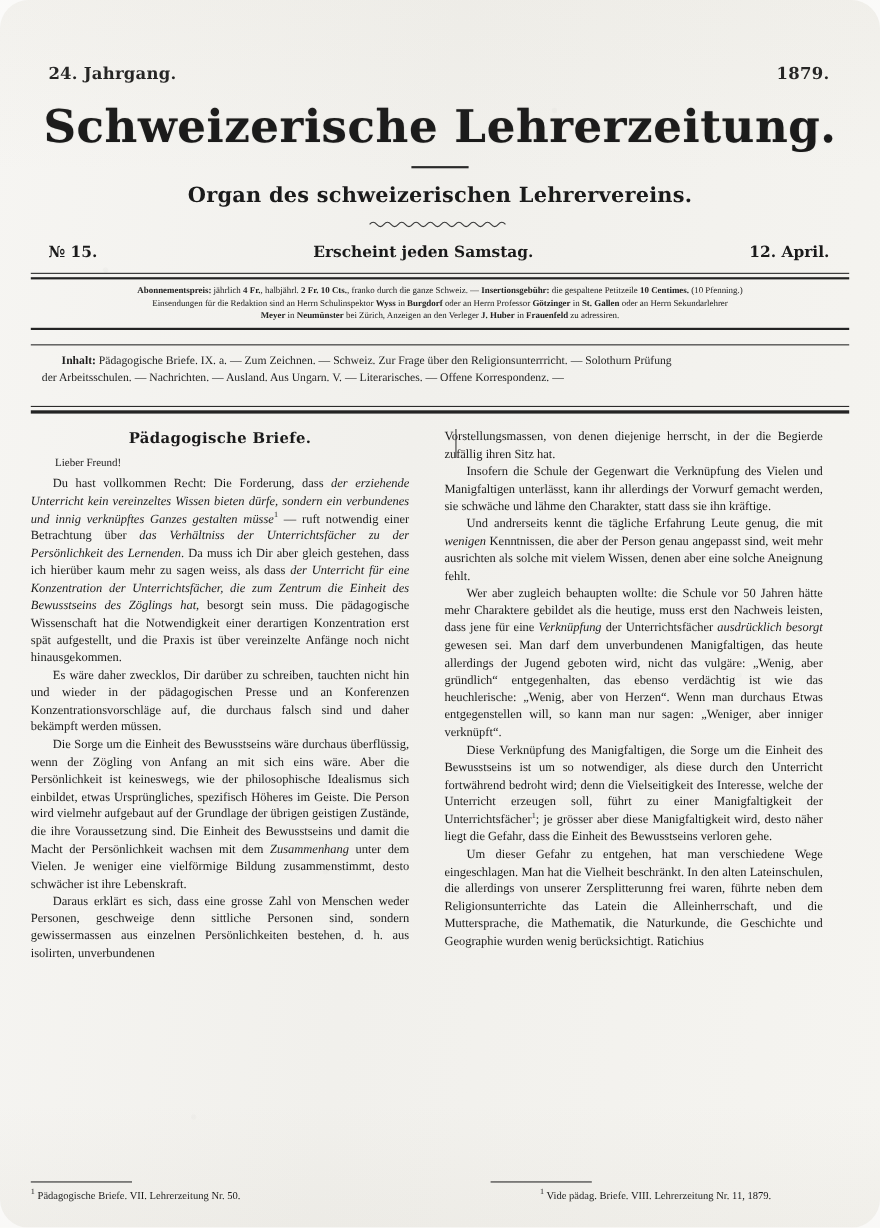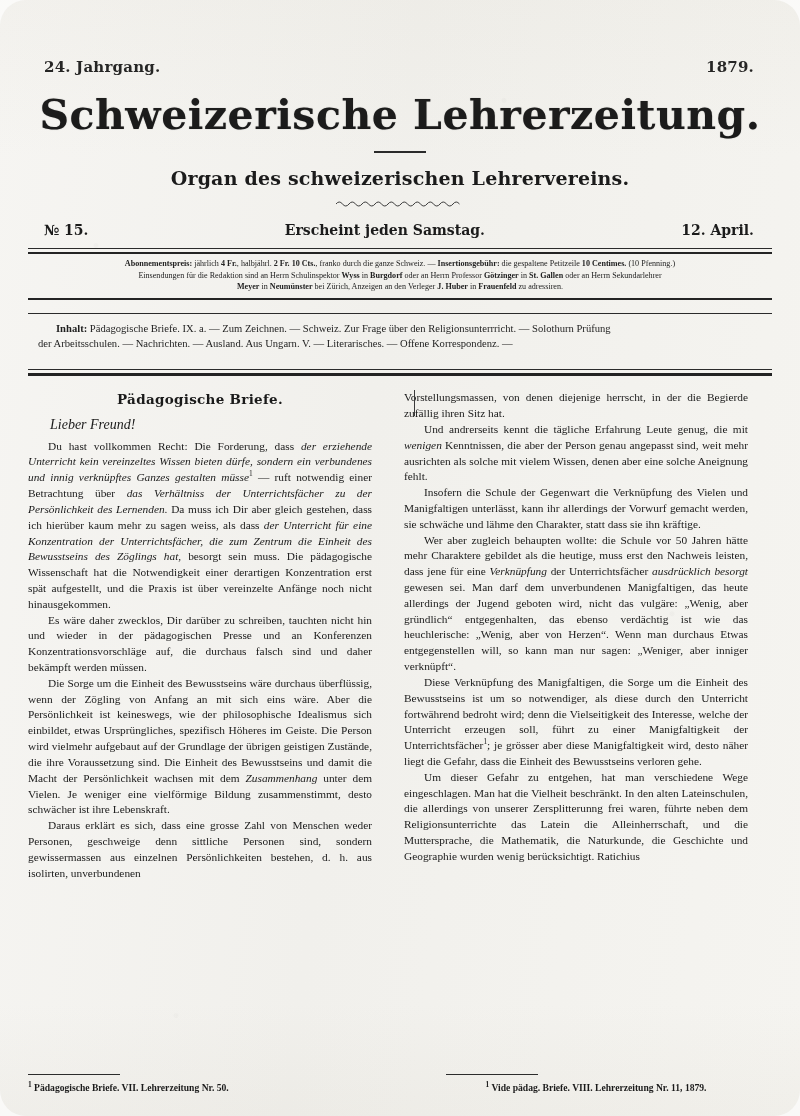--- a/index.html
+++ b/index.html
@@ -152,38 +152,36 @@
     letter-spacing: .3px;
   }
   .sec-num {
     text-align: center;
     font-size: 11.5px;
     margin: 0 0 8px 0;
   }
   .salut {
     margin: 0 0 4px 0;
     padding-left: 22px;
-    font-size: 14px;
-    font-style: italic;
+    font-size: 10px;
   }
   p.para {
     margin: 0;
     text-indent: 20px;
   }
   p.para.first { text-indent: 20px; }
   .col em { font-style: italic; }
   sup { font-size: 7.4px; vertical-align: super; line-height: 0; }
 
   
   .foot-wrap {
     display: flex;
     position: absolute;
     left: 28px; right: 37px;
     bottom: 22px;
-    font-weight: bold;
   }
   .foot-col { width: 344px; }
   .foot-col.left  { padding-right: 14px; }
   .foot-col.right { padding-left: 16px; text-align: center; }
   .foot-rule {
     width: 92px; height: 1px; background: #2c2c2c;
     margin-bottom: 7px;
   }
   .foot-col.right .foot-rule { margin-left: 44px; }
   .foot-txt {
@@ -274,23 +272,23 @@
       <p class="para">Daraus erklärt es sich, dass eine grosse Zahl von Menschen weder Personen, geschweige denn sittliche Personen sind, sondern gewissermassen aus einzelnen Persönlichkeiten bestehen, d. h. aus isolirten, unverbundenen</p>
     </div>
 
     <div class="gutter">
         <i></i>
       </div>
 
     <div class="col right">
       <p class="para" style="text-indent:0">Vorstellungsmassen, von denen diejenige herrscht, in der die Begierde zufällig ihren Sitz hat.</p>
 
+      <p class="para">Insofern die Schule der Gegenwart die Verknüpfung des Vielen und Manigfaltigen unterlässt, kann ihr allerdings der Vorwurf gemacht werden, sie schwäche und lähme den Charakter, statt dass sie ihn kräftige.</p>
+
       <p class="para"><span>Und andrerseits kennt die tägliche Erfahrung Leute genug, die mit </span><em>wenigen</em><span> Kenntnissen, die aber der Person genau angepasst sind, weit mehr ausrichten als solche mit vielem Wissen, denen aber eine solche Aneignung fehlt.</span></p>
-
-      <p class="para">Insofern die Schule der Gegenwart die Verknüpfung des Vielen und Manigfaltigen unterlässt, kann ihr allerdings der Vorwurf gemacht werden, sie schwäche und lähme den Charakter, statt dass sie ihn kräftige.</p>
 
       <p class="para"><span>Wer aber zugleich behaupten wollte: die Schule vor 50 Jahren hätte mehr Charaktere gebildet als die heutige, muss erst den Nachweis leisten, dass jene für eine </span><em>Verknüpfung</em><span> der Unterrichtsfächer </span><em>ausdrücklich besorgt</em><span> gewesen sei. Man darf dem unverbundenen Manigfaltigen, das heute allerdings der Jugend geboten wird, nicht das vulgäre: „Wenig, aber gründlich“ entgegenhalten, das ebenso verdächtig ist wie das heuchlerische: „Wenig, aber von Herzen“. Wenn man durchaus Etwas entgegenstellen will, so kann man nur sagen: „Weniger, aber inniger verknüpft“.</span></p>
 
       <p class="para"><span>Diese Verknüpfung des Manigfaltigen, die Sorge um die Einheit des Bewusstseins ist um so notwendiger, als diese durch den Unterricht fortwährend bedroht wird; denn die Vielseitigkeit des Interesse, welche der Unterricht erzeugen soll, führt zu einer Manigfaltigkeit der Unterrichtsfächer</span><sup>1</sup><span>; je grösser aber diese Manigfaltigkeit wird, desto näher liegt die Gefahr, dass die Einheit des Bewusstseins verloren gehe.</span></p>
 
       <p class="para">Um dieser Gefahr zu entgehen, hat man verschiedene Wege eingeschlagen. Man hat die Vielheit beschränkt. In den alten Lateinschulen, die allerdings von unserer Zersplitterunng frei waren, führte neben dem Religionsunterrichte das Latein die Alleinherrschaft, und die Muttersprache, die Mathematik, die Naturkunde, die Geschichte und Geographie wurden wenig berücksichtigt. Ratichius</p>
     </div>
   </div>
 
   <div class="foot-wrap">

